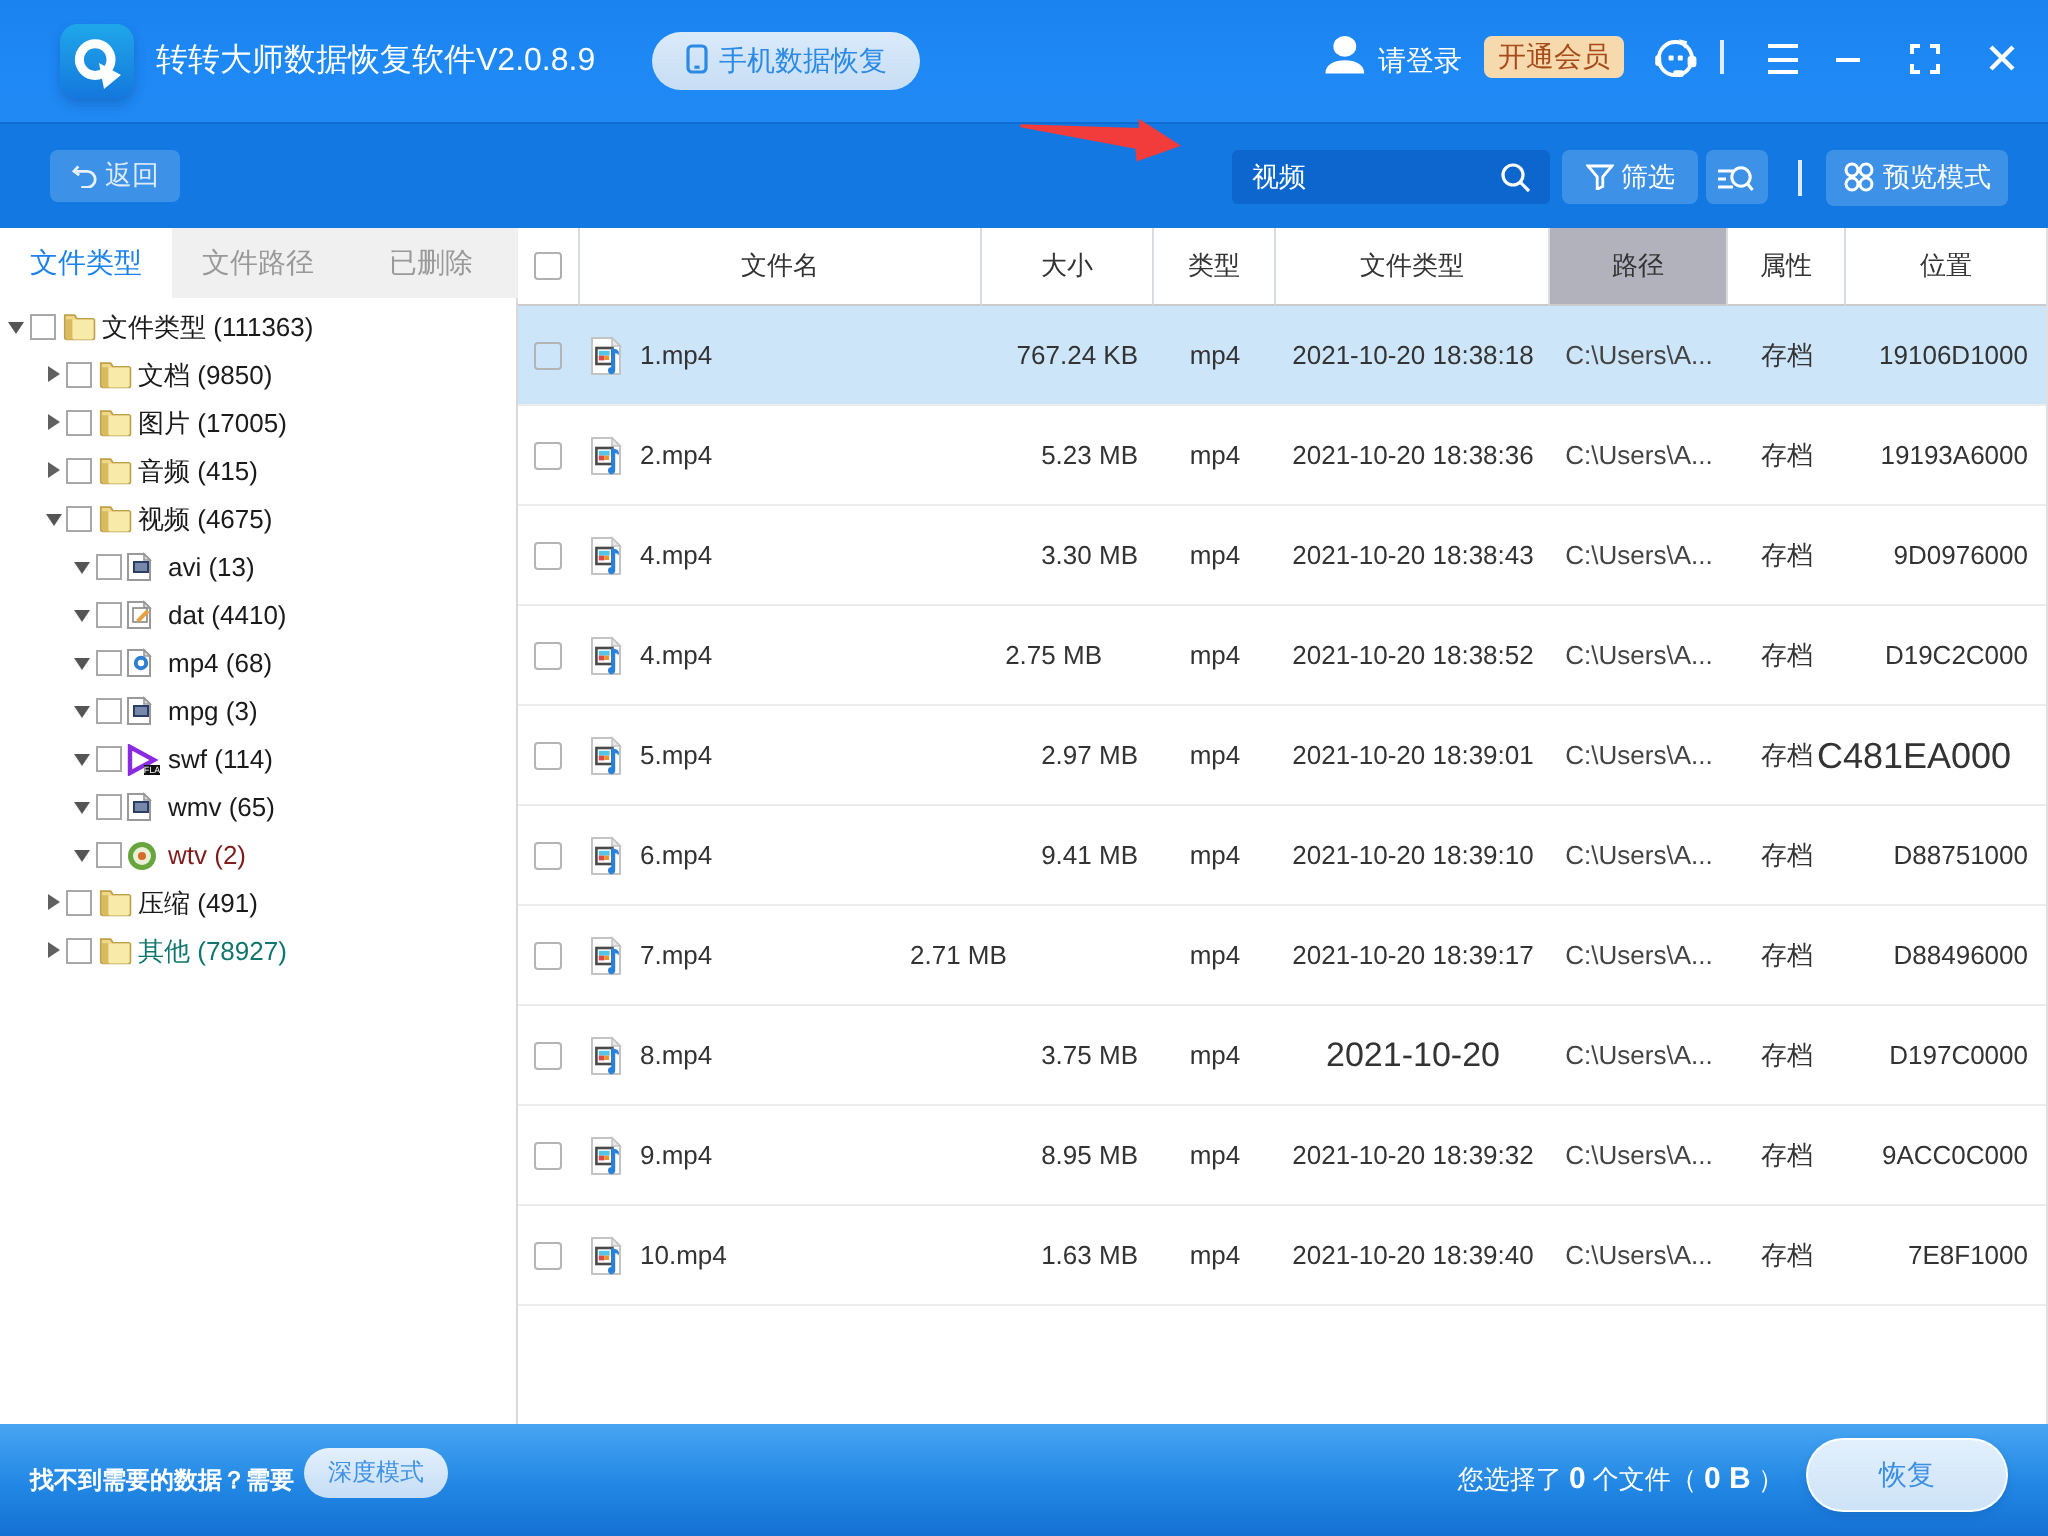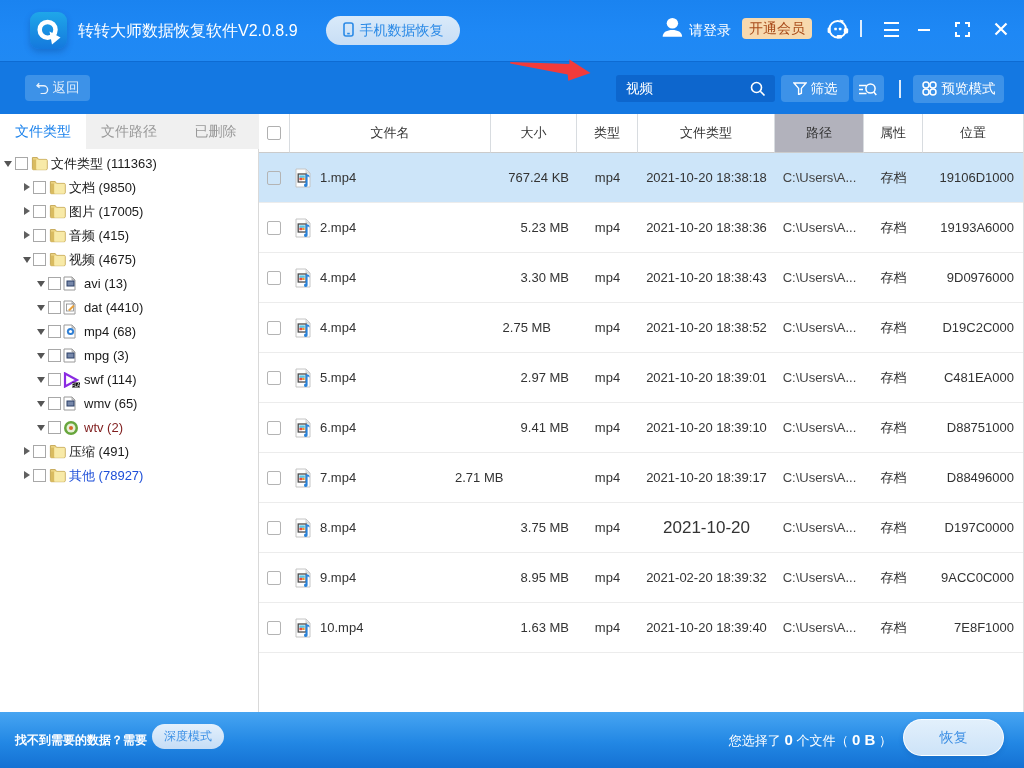--- a/index.html
+++ b/index.html
@@ -217,21 +217,21 @@
         <path d="M5.4 3.8 h10.3 v8.9 q0 1 -1 1 h-9.3 z" fill="#f8eaa8"></path>
       </svg></div>
     <div class="abs" style="left:69px;top:440px;height:24px;line-height:24px;font-size:13px;color:#1a1a1a">压缩 (491)</div>
     <div class="abs" style="left:24px;top:471px;width:0;height:0;border-top:4.5px solid transparent;border-bottom:4.5px solid transparent;border-left:6.5px solid #606060"></div>
     <div class="abs" style="left:33px;top:469px;width:13px;height:13px;border:1px solid #a8a8a8;background:#fff"></div>
     <div class="abs" style="left:49px;top:468px"><svg width="17" height="15" viewBox="0 0 17 15">
         <path d="M1.4 1.6 h4.9 l1.2 1.8 h7.7 q1 0 1 1 v8.3 q0 1 -1 1 h-12.8 q-1 0 -1-1 z" fill="#efd787" stroke="#bfa04b" stroke-width="0.9"></path>
         <path d="M1.9 3.6 h3.2 v10.1 h-2.2 q-1 0 -1-1 z" fill="#d9bb60"></path>
         <path d="M5.4 3.8 h10.3 v8.9 q0 1 -1 1 h-9.3 z" fill="#f8eaa8"></path>
       </svg></div>
-    <div class="abs" style="left:69px;top:464px;height:24px;line-height:24px;font-size:13px;color:#1d4ed8">其他 (78927)</div>
+    <div class="abs" style="left:69px;top:464px;height:24px;line-height:24px;font-size:13px;color:#0f766e">其他 (78927)</div>
   </div>
 
 <div id="table">
     <div class="abs" style="left:259px;top:114px;width:31px;height:39px;background:#fff;border-right:1px solid #d8dce0;border-bottom:1px solid #cbcbcb;color:#333;font-size:13px;text-align:center;line-height:38px"></div>
     <div class="abs" style="left:290px;top:114px;width:201px;height:39px;background:#fff;border-right:1px solid #d8dce0;border-bottom:1px solid #cbcbcb;color:#333;font-size:13px;text-align:center;line-height:38px">文件名</div>
     <div class="abs" style="left:491px;top:114px;width:86px;height:39px;background:#fff;border-right:1px solid #d8dce0;border-bottom:1px solid #cbcbcb;color:#333;font-size:13px;text-align:center;line-height:38px">大小</div>
     <div class="abs" style="left:577px;top:114px;width:61px;height:39px;background:#fff;border-right:1px solid #d8dce0;border-bottom:1px solid #cbcbcb;color:#333;font-size:13px;text-align:center;line-height:38px">类型</div>
     <div class="abs" style="left:638px;top:114px;width:137px;height:39px;background:#fff;border-right:1px solid #d8dce0;border-bottom:1px solid #cbcbcb;color:#333;font-size:13px;text-align:center;line-height:38px">文件类型</div>
     <div class="abs" style="left:775px;top:114px;width:89px;height:39px;background:#b2b2bc;border-right:1px solid #d8dce0;border-bottom:1px solid #cbcbcb;color:#333;font-size:13px;text-align:center;line-height:38px">路径</div>
     <div class="abs" style="left:864px;top:114px;width:59px;height:39px;background:#fff;border-right:1px solid #d8dce0;border-bottom:1px solid #cbcbcb;color:#333;font-size:13px;text-align:center;line-height:38px">属性</div>
@@ -319,21 +319,21 @@
         <rect x="4.4" y="9.8" width="2.8" height="2.4" fill="#e04848"></rect>
         <rect x="7.2" y="9.8" width="2.4" height="2.2" fill="#e8962e"></rect>
         <path d="M10.6 15.5 a1.8 1.8 0 1 0 2 1.8 V8.6 a1.2 1.2 0 0 1 1.4 1.2 a2 2 0 0 0 -1-3.2 l-2.4-0.6 z" fill="#2a82d8"></path>
       </svg></div>
     <div class="abs" style="left:320px;top:353px;height:50px;line-height:50px;font-size:13px;color:#333">5.mp4</div>
     <div class="abs" style="left:455px;top:353px;width:114px;height:50px;line-height:50px;font-size:13px;color:#333;text-align:right">2.97 MB</div>
     <div class="abs" style="left:577px;top:353px;width:61px;height:50px;line-height:50px;font-size:13px;color:#333;text-align:center">mp4</div>
     <div class="abs" style="left:638px;top:353px;width:137px;height:50px;line-height:50px;font-size:13px;color:#333;text-align:center">2021-10-20 18:39:01</div>
     <div class="abs" style="left:775px;top:353px;width:89px;height:50px;line-height:50px;font-size:13px;color:#444;text-align:center">C:\Users\A...</div>
     <div class="abs" style="left:864px;top:353px;width:59px;height:50px;line-height:50px;font-size:13px;color:#333;text-align:center">存档</div>
-    <div class="abs" style="left:900px;top:353px;width:114px;height:50px;line-height:50px;font-size:13px;color:#333;text-align:right">C481EA000</div>
+    <div class="abs" style="left:900px;top:353px;width:114px;height:50px;line-height:50px;font-size:18px;color:#333;text-align:center">C481EA000</div>
     <div class="abs" style="left:259px;top:403px;width:765px;height:50px;background:#fff;border-bottom:1px solid #ececec"></div>
     <div class="abs" style="left:267px;top:421px;width:14px;height:14px;border:1px solid #b4b4b4;border-radius:2px"></div>
     <div class="abs" style="left:295px;top:418px"><svg width="16" height="20" viewBox="0 0 16 20">
         <path d="M1 1 h10 l4 4 v14 h-14 z" fill="#fefefe" stroke="#c4c4c4" stroke-width="1"></path>
         <path d="M11 1 l4 4 h-4 z" fill="#e9e9e9" stroke="#c4c4c4" stroke-width="0.8"></path>
         <rect x="3.2" y="6" width="8" height="8" fill="#fff" stroke="#4a4a4a" stroke-width="1.3"></rect>
         <rect x="4.4" y="7.4" width="5.4" height="2.4" fill="#52c5e8"></rect>
         <rect x="4.4" y="9.8" width="2.8" height="2.4" fill="#e04848"></rect>
         <rect x="7.2" y="9.8" width="2.4" height="2.2" fill="#e8962e"></rect>
         <path d="M10.6 15.5 a1.8 1.8 0 1 0 2 1.8 V8.6 a1.2 1.2 0 0 1 1.4 1.2 a2 2 0 0 0 -1-3.2 l-2.4-0.6 z" fill="#2a82d8"></path>
@@ -388,21 +388,21 @@
         <path d="M11 1 l4 4 h-4 z" fill="#e9e9e9" stroke="#c4c4c4" stroke-width="0.8"></path>
         <rect x="3.2" y="6" width="8" height="8" fill="#fff" stroke="#4a4a4a" stroke-width="1.3"></rect>
         <rect x="4.4" y="7.4" width="5.4" height="2.4" fill="#52c5e8"></rect>
         <rect x="4.4" y="9.8" width="2.8" height="2.4" fill="#e04848"></rect>
         <rect x="7.2" y="9.8" width="2.4" height="2.2" fill="#e8962e"></rect>
         <path d="M10.6 15.5 a1.8 1.8 0 1 0 2 1.8 V8.6 a1.2 1.2 0 0 1 1.4 1.2 a2 2 0 0 0 -1-3.2 l-2.4-0.6 z" fill="#2a82d8"></path>
       </svg></div>
     <div class="abs" style="left:320px;top:553px;height:50px;line-height:50px;font-size:13px;color:#333">9.mp4</div>
     <div class="abs" style="left:455px;top:553px;width:114px;height:50px;line-height:50px;font-size:13px;color:#333;text-align:right">8.95 MB</div>
     <div class="abs" style="left:577px;top:553px;width:61px;height:50px;line-height:50px;font-size:13px;color:#333;text-align:center">mp4</div>
-    <div class="abs" style="left:638px;top:553px;width:137px;height:50px;line-height:50px;font-size:13px;color:#333;text-align:center">2021-02-20 18:39:32</div>
+    <div class="abs" style="left:638px;top:553px;width:137px;height:50px;line-height:50px;font-size:13px;color:#333;text-align:center">2021-10-20 18:39:32</div>
     <div class="abs" style="left:775px;top:553px;width:89px;height:50px;line-height:50px;font-size:13px;color:#444;text-align:center">C:\Users\A...</div>
     <div class="abs" style="left:864px;top:553px;width:59px;height:50px;line-height:50px;font-size:13px;color:#333;text-align:center">存档</div>
     <div class="abs" style="left:900px;top:553px;width:114px;height:50px;line-height:50px;font-size:13px;color:#333;text-align:right">9ACC0C000</div>
     <div class="abs" style="left:259px;top:603px;width:765px;height:50px;background:#fff;border-bottom:1px solid #ececec"></div>
     <div class="abs" style="left:267px;top:621px;width:14px;height:14px;border:1px solid #b4b4b4;border-radius:2px"></div>
     <div class="abs" style="left:295px;top:618px"><svg width="16" height="20" viewBox="0 0 16 20">
         <path d="M1 1 h10 l4 4 v14 h-14 z" fill="#fefefe" stroke="#c4c4c4" stroke-width="1"></path>
         <path d="M11 1 l4 4 h-4 z" fill="#e9e9e9" stroke="#c4c4c4" stroke-width="0.8"></path>
         <rect x="3.2" y="6" width="8" height="8" fill="#fff" stroke="#4a4a4a" stroke-width="1.3"></rect>
         <rect x="4.4" y="7.4" width="5.4" height="2.4" fill="#52c5e8"></rect>

